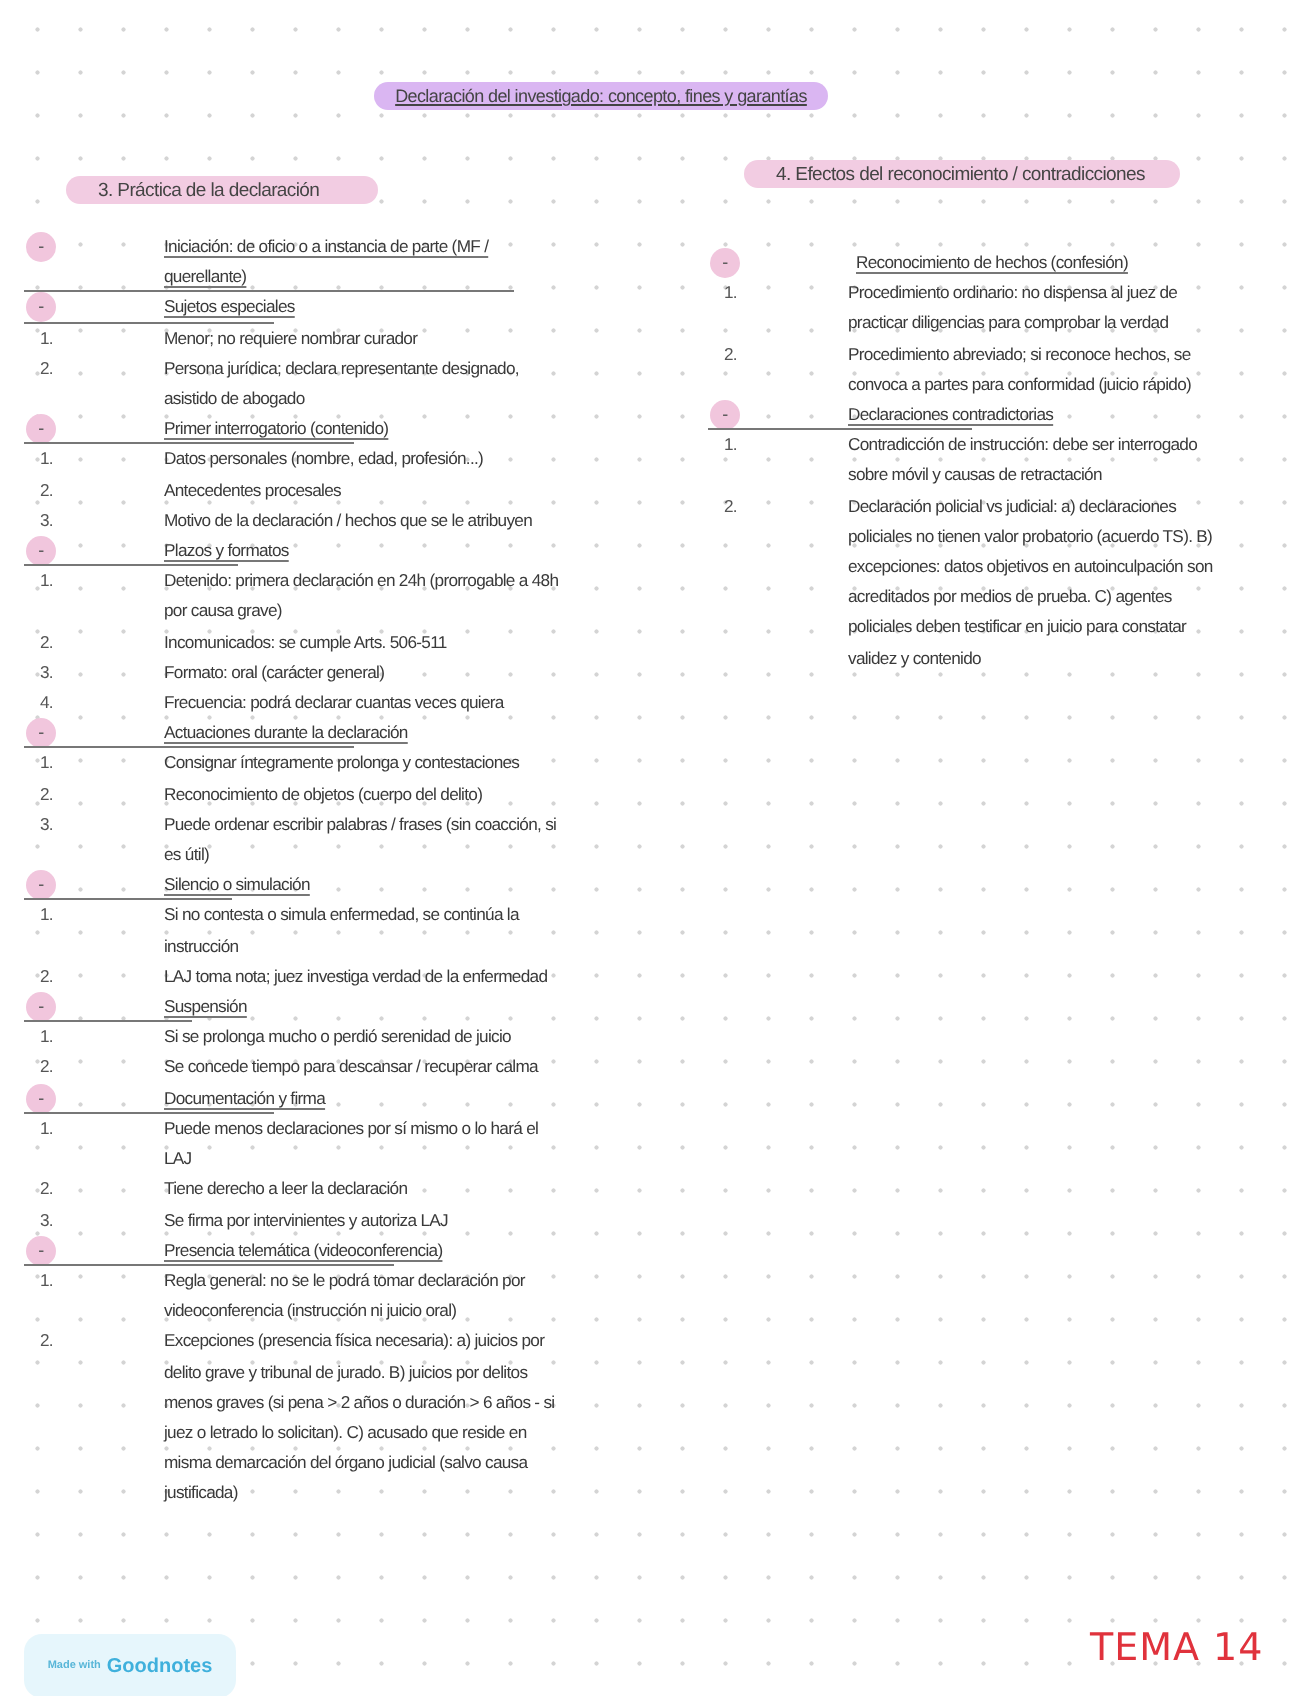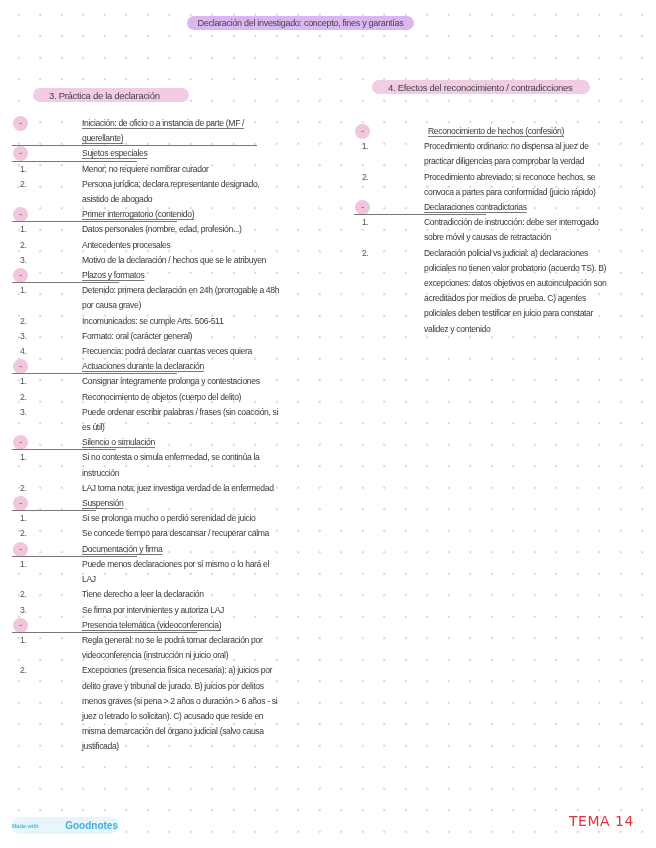--- a/index.html
+++ b/index.html
@@ -10,21 +10,21 @@
     background-size: 21.5px 21.5px;
     background-position: 8px 4px;
     font-family: "Liberation Sans", sans-serif;
     color: #3a3a3a;
   }
   .pill {
     position: absolute; border-radius: 10px;
     font-size: 9.5px; letter-spacing: -0.3px; color: #444;
     display: flex; align-items: center;
   }
-  .title-pill { left: 187px; top: 16px; width: 227px; height: 14px; background: #dab6f2; justify-content: center; font-size: 9px; }
+  .title-pill { left: 187px; top: 41px; width: 227px; height: 14px; background: #dab6f2; justify-content: center; font-size: 9px; text-decoration: underline; }
   .sec-pill { height: 14px; background: #f2cce2; }
   .sec3 { left: 33px; top: 88px; width: 156px; padding-left: 16px; box-sizing: border-box; }
   .sec4 { left: 372px; top: 80px; width: 218px; padding-left: 16px; box-sizing: border-box; text-align: center; }
   .col { position: absolute; font-size: 8.6px; letter-spacing: -0.35px; line-height: 15.2px; }
   .col-left { left: 12px; top: 116px; width: 268px; }
   .col-right { left: 354px; top: 124px; width: 262px; }
   .row { display: flex; position: relative; }
   .num { width: 26px; flex: none; padding-left: 8px; box-sizing: border-box; color: #555; }
   .txt { flex: 1; margin-left: 44px; }
   .head { position: relative; }
@@ -34,27 +34,27 @@
     background: #f1c6dd; display: flex; align-items: center; justify-content: center;
     font-size: 9px; color: #555;
   }
   .head .txt { text-decoration: underline; text-underline-offset: 2px; text-decoration-color: #777; }
   .head::after {
     content: ""; position: absolute; left: 0; right: auto; width: var(--ul, 200px);
     bottom: 0px; border-bottom: 1px solid #777;
   }
   .right-first .txt { padding-left: 4px; }
   .badge {
-    position: absolute; left: 12px; top: 817px; width: 106px; height: 17px;
-    border-radius: 9px; background: #e6f6fc; display: flex; align-items: center; justify-content: space-between; gap: 3px;
+    position: absolute; left: 12px; top: 817px; width: 106px; height: 32px;
+    border-radius: 9px; background: #e6f6fc; display: flex; align-items: center; justify-content: center; gap: 3px;
   }
   .badge .small { font-size: 5.5px; color: #58b6d8; font-weight: bold; }
   .badge .big { font-size: 10px; color: #3fb0dc; font-weight: bold; }
   .tema {
-    position: absolute; left: 569px; top: 813px; font-size: 14px; letter-spacing: 0.5px;
+    position: absolute; left: 545px; top: 813px; font-size: 19px; letter-spacing: 0.5px;
     color: #e0323c; font-family: "DejaVu Sans", sans-serif;
   }
 </style>
 </head>
 <body>
 
 <div class="pill title-pill">Declaración del investigado: concepto, fines y garantías</div>
 
 <div class="pill sec-pill sec3">3.   Práctica de la declaración</div>
 <div class="pill sec-pill sec4">4.   Efectos del reconocimiento / contradicciones</div>

